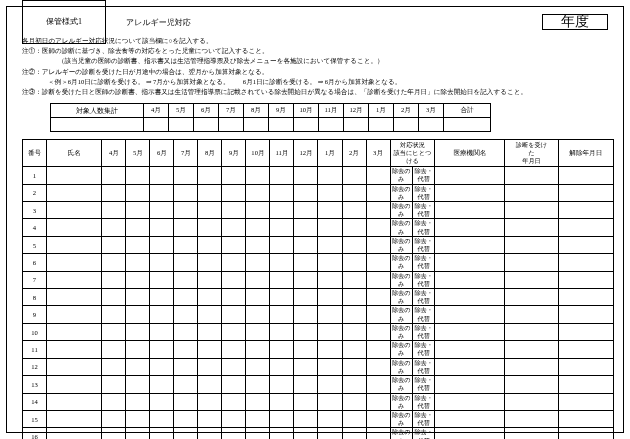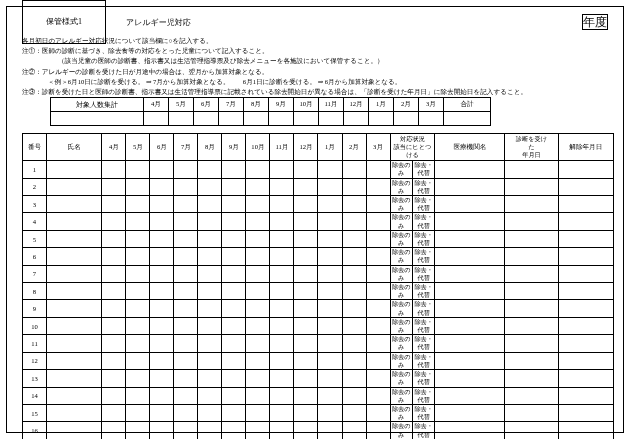--- a/index.html
+++ b/index.html
@@ -54,22 +54,22 @@
     text-align: center;
     line-height: 10px;
     min-width: 62px;
   }
   .hdr-title {
     font-size: 8px;
     margin-left: 20px;
   }
   .hdr-right {
     border: 1px solid #000;
-    font-size: 12px;
-    padding: 2px 0;
+    font-size: 14px;
+    padding: 2px 18px;
     text-align: center;
     line-height: 10px;
   }
   
   .notes {
     font-size: 6.6px;
     line-height: 10.2px;
     margin-top: 4px;
   }
   .notes div {
@@ -84,21 +84,21 @@
   }
   td, th {
     border: 1px solid #000;
     font-size: 6.6px;
     text-align: center;
     vertical-align: middle;
     padding: 0;
     font-weight: normal;
   }
   .summary-wrap {
-    margin-top: 0;
+    margin-top: 6px;
     padding-left: 28px;
   }
   table.summary {
     width: 430px;
   }
   table.summary td {
     height: 13px;
   }
   .sum-label {
     font-size: 7px;

